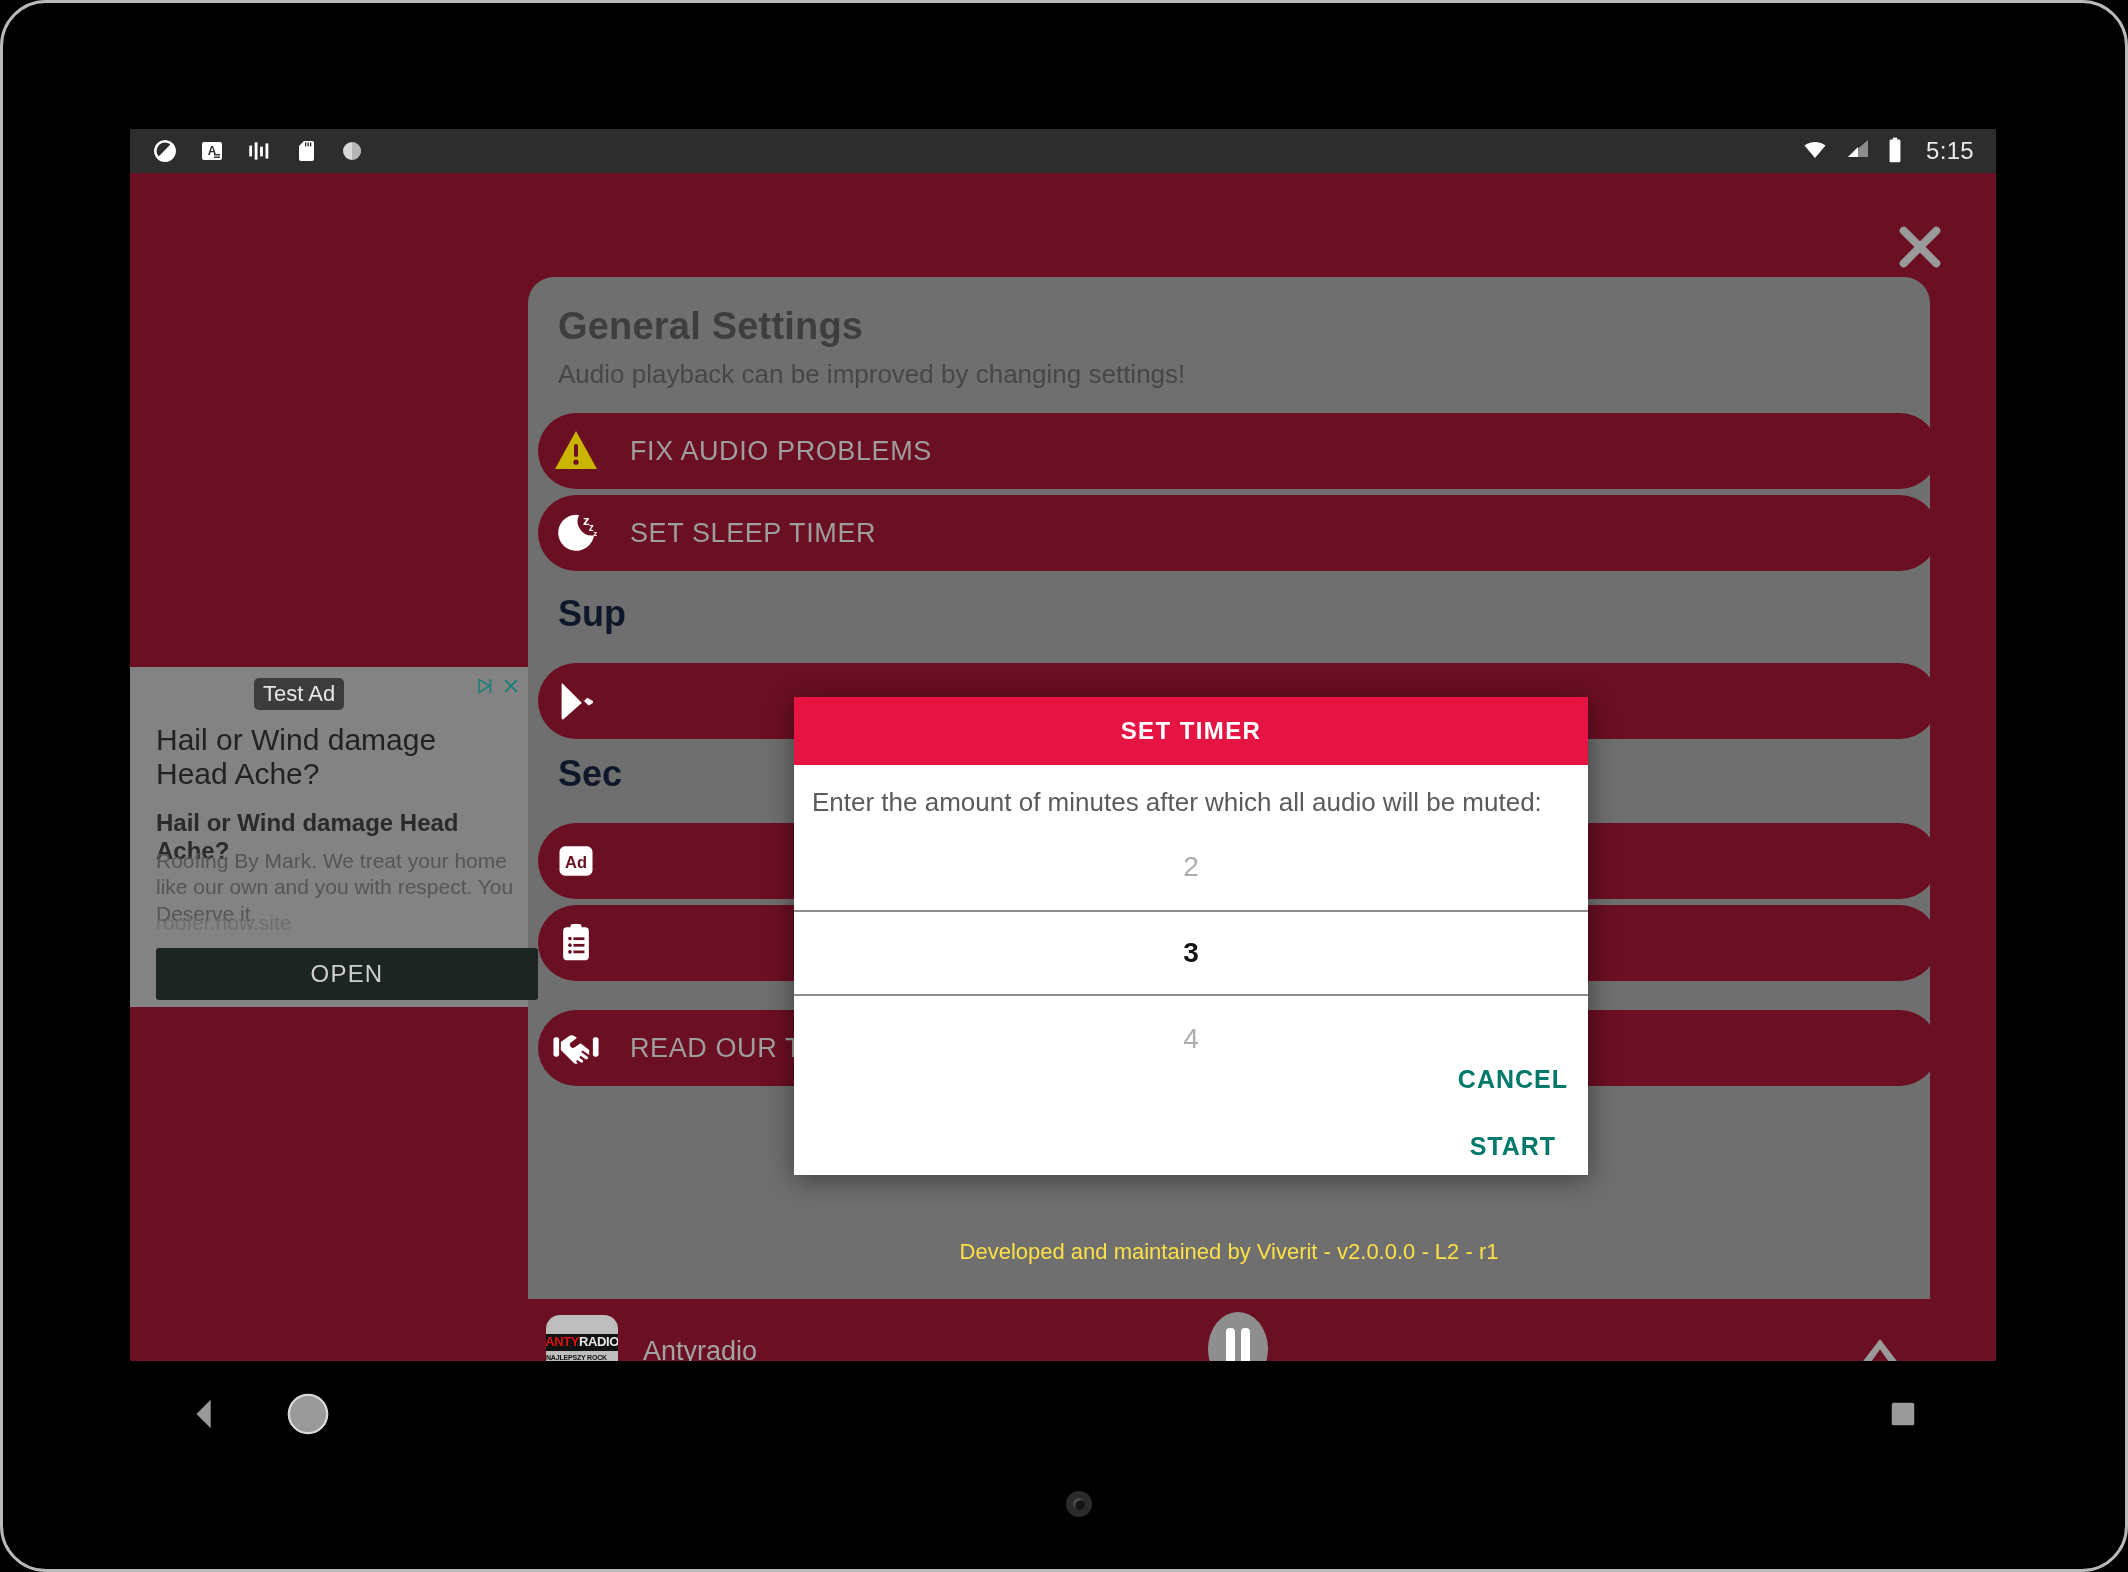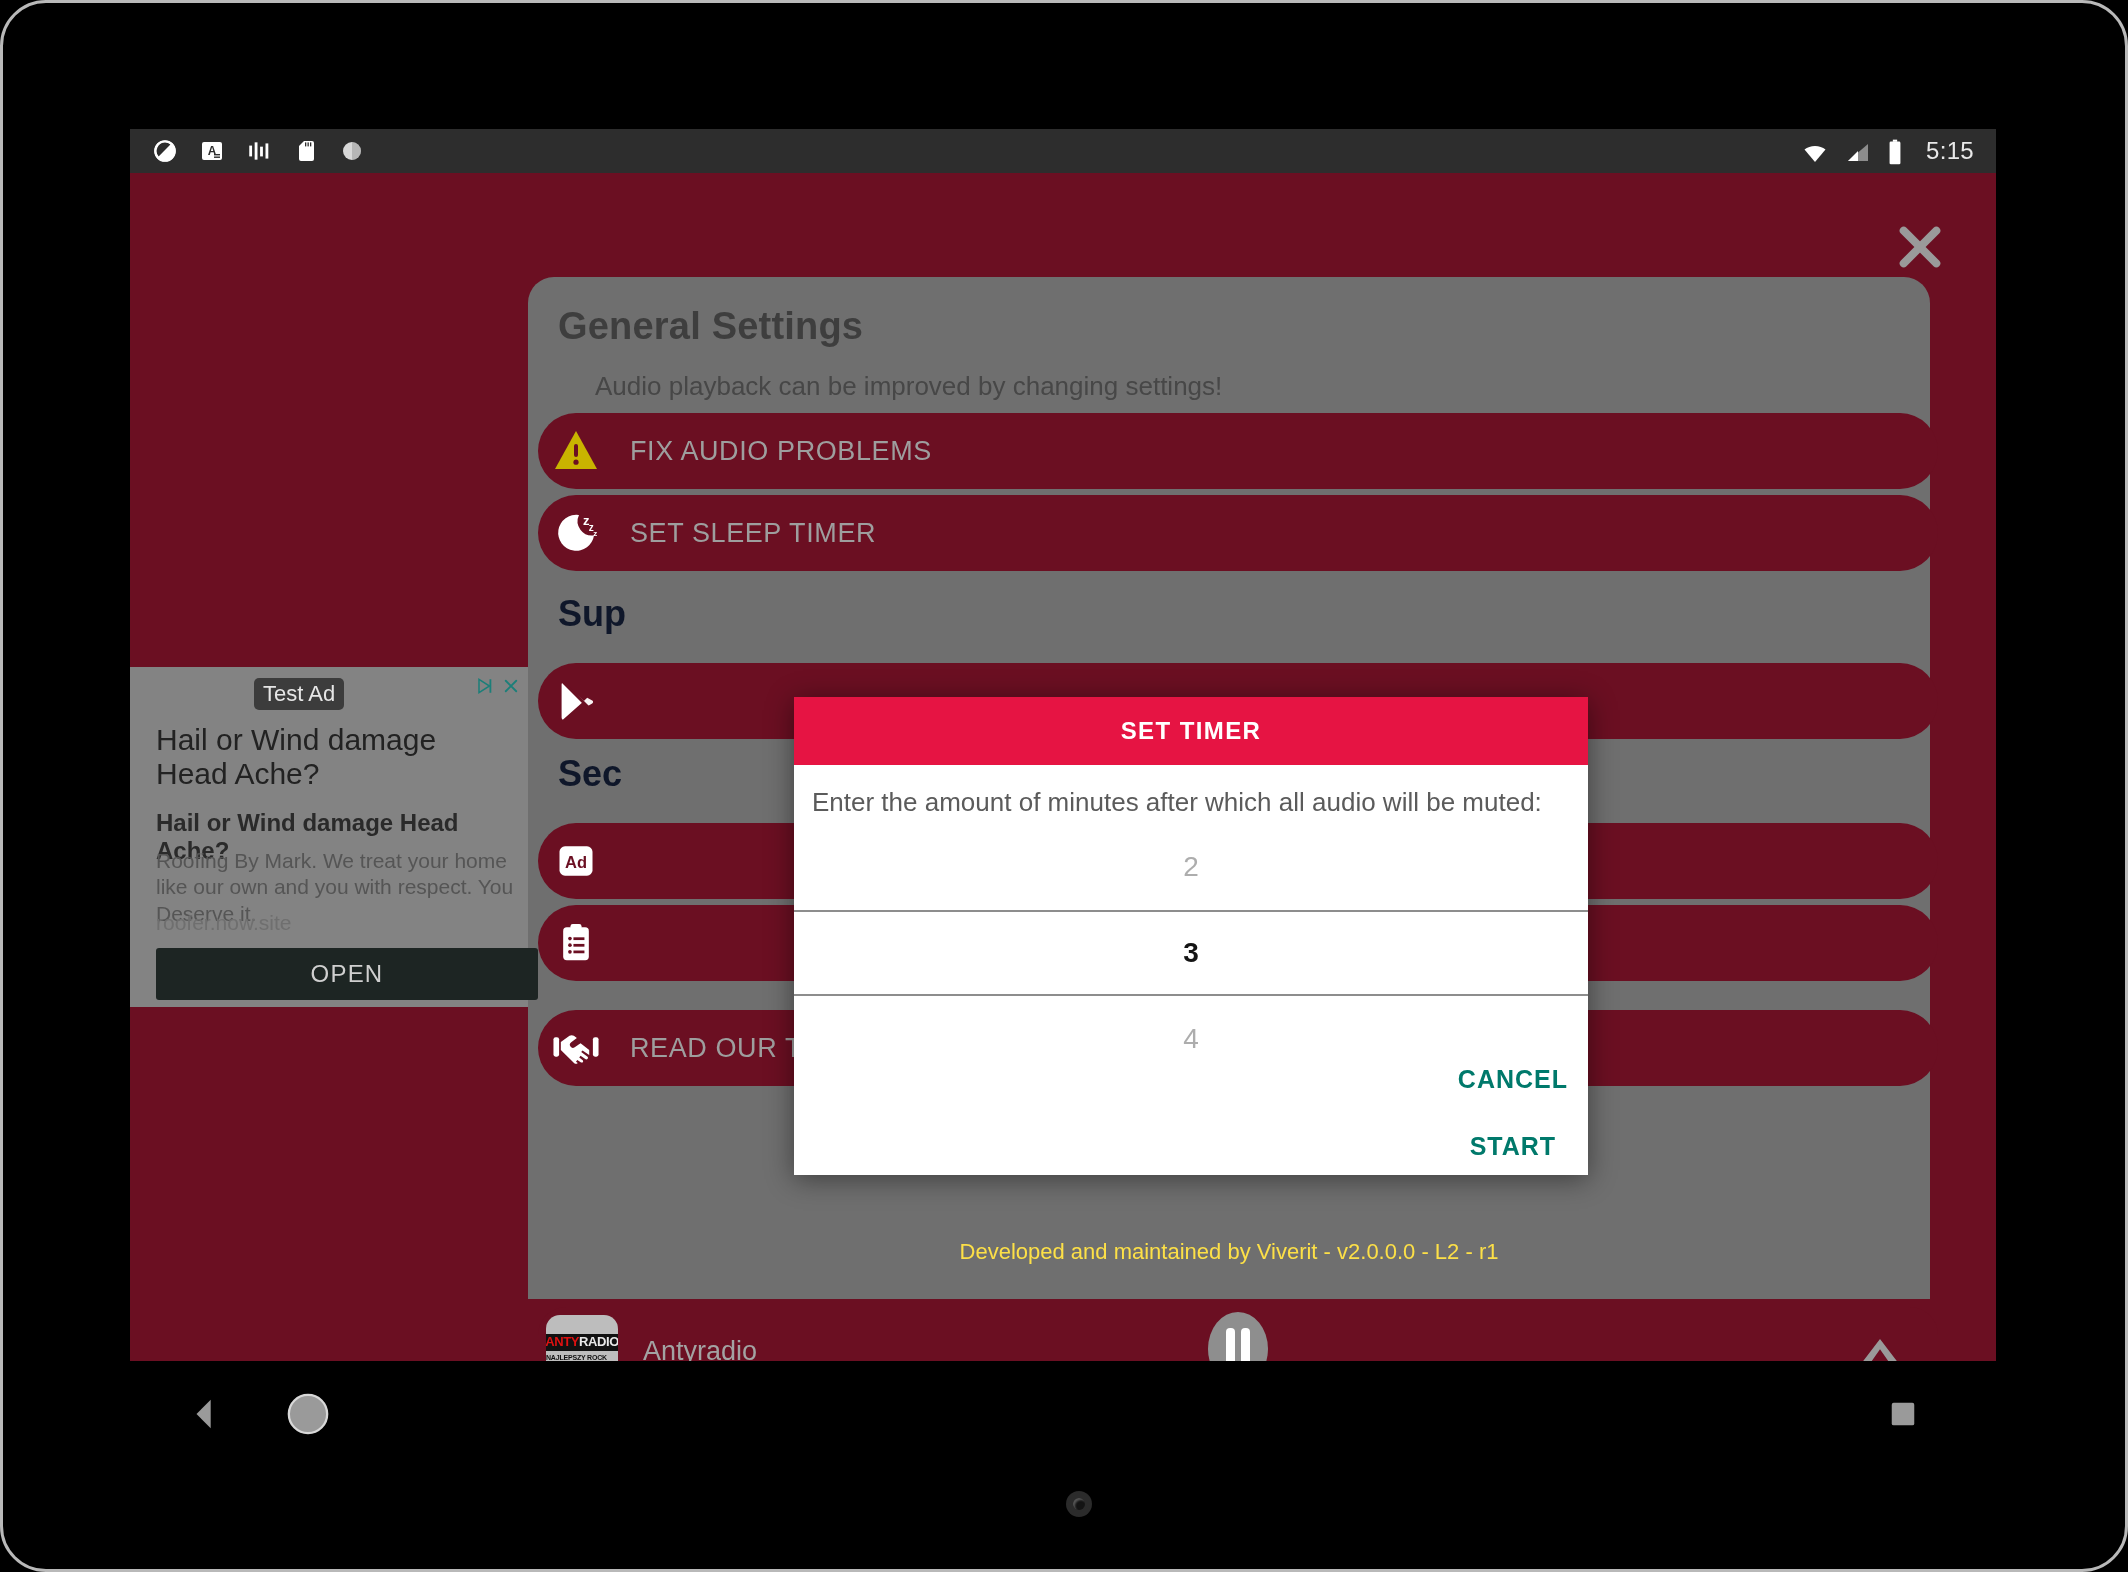--- a/index.html
+++ b/index.html
@@ -53,21 +53,21 @@
   
   #status-bar {
     position: absolute; left: 0; top: 0;
     width: 100%; height: 44px;
     background: #2d2d2d;
     display: flex; align-items: center;
     padding: 0 22px;
     color: #fff;
   }
   .sb-left { display:flex; align-items:center; gap: 22px; }
-  .sb-right { margin-left:auto; display:flex; align-items:flex-end; gap: 17px; }
+  .sb-right { margin-left:auto; display:flex; align-items:flex-start; gap: 17px; }
   .sb-icon { display:flex; align-items:center; }
   #status-time { font-size: 24px; color:#e9e9e9; letter-spacing:.3px; margin-left:6px;}
 
   
   #app-bg {
     position:absolute; left:0; top:44px;
     width:100%; height: calc(100% - 44px);
     background: #6b0f22;
   }
 
@@ -78,22 +78,22 @@
     width: 1402px; height: 1022px;
     background:#6f6f6f;
     border-radius: 26px 26px 0 0;
   }
   #page-title {
     position:absolute; left:30px; top:28px;
     font-size: 38px; font-weight: bold; color:#3e3e3e;
     letter-spacing:.2px;
   }
   #page-sub {
-    position:absolute; left:30px; top:94px;
-    font-size: 26px; color:#474747;margin-left:37px;
+    position:absolute; left:30px; top:82px;
+    font-size: 26px; color:#474747;
   }
 
   .section-head {
     position:absolute; left:30px;
     font-size: 36px; font-weight: bold; color:#0f172a;
   }
 
   
   .pill {
     position:absolute;

